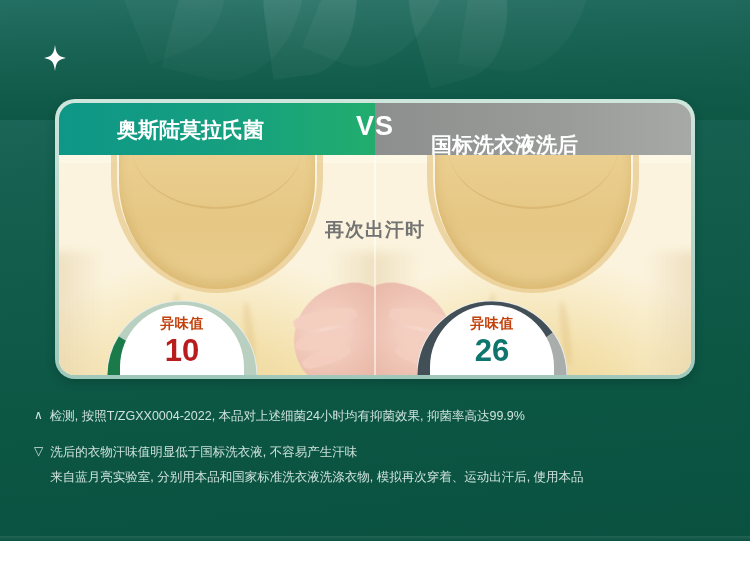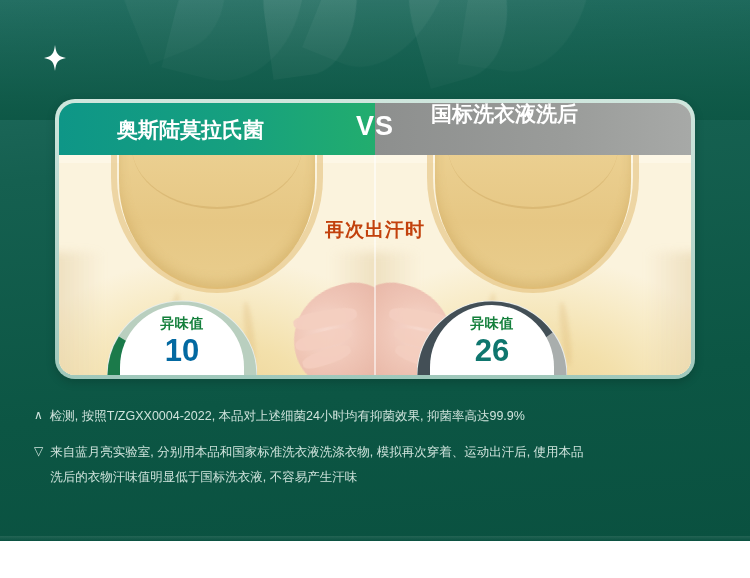--- a/index.html
+++ b/index.html
@@ -79,21 +79,21 @@
   
   .card-head{ position:absolute; left:0; top:0; width:100%; height:52px; display:flex; }
   .head-left{
     width:50%; height:100%;
     background:linear-gradient(90deg,#0e9687 0%,#16a07f 55%,#22ad6e 100%);
     display:flex; align-items:center;
   }
   .head-right{
     width:50%; height:100%;
     background:linear-gradient(90deg,#8d8f8e 0%,#9a9c9a 60%,#a7a9a7 100%);
-    display:flex; align-items:flex-start;
+    display:flex; align-items:flex-end;
   }
   .head-label{
     font-size:21px; font-weight:bold; color:#ffffff; white-space:nowrap; line-height:1;
   }
   .head-left .head-label{ margin-left:58px; }
   .head-right .head-label{ margin-left:56px; }
   .vs-badge{
     position:absolute; left:0; right:0; top:0; height:46px;
     display:flex; align-items:center; justify-content:center;
     font-size:27px; font-weight:bold; color:#ffffff; letter-spacing:1px;
@@ -171,42 +171,42 @@
 
   .divider{
     position:absolute; left:50%; top:52px; bottom:0; width:2px;
     transform:translateX(-1px);
     background:rgba(255,255,255,.55);
   }
 
   
   .center-caption{
     position:absolute; left:0; right:0; top:117px;
-    text-align:center; font-size:19px; font-weight:bold; color:#c2410c;
+    text-align:center; font-size:19px; font-weight:bold; color:#737373;
     letter-spacing:1px; line-height:1; pointer-events:none;
   }
 
   
   .gauge{
     position:absolute; bottom:-1px; width:150px; height:84px;
     overflow:hidden;
   }
   .gauge.left{ left:48px; }
   .gauge.right{ left:358px; }
   .gauge-svg{ position:absolute; left:0; top:0; }
   .gauge-inner{
     position:absolute; left:13px; top:13px; width:124px; height:72px;
     background:#ffffff;
     border-radius:62px 62px 0 0;
     display:flex; flex-direction:column; align-items:center; justify-content:flex-start;
     padding-top:11px;
   }
-  .gauge-label{ font-size:14px; font-weight:bold; color:#15803d; line-height:1; letter-spacing:.5px; }
+  .gauge-label{ font-size:14px; font-weight:bold; color:#c2410c; line-height:1; letter-spacing:.5px; }
   .gauge-value{ font-size:31px; font-weight:bold; line-height:1; margin-top:5px; }
-  .gauge.left .gauge-value{ color:#0369a1; }
+  .gauge.left .gauge-value{ color:#b91c1c; }
   .gauge.right .gauge-value{ color:#0f766e; }
 
   
   .footnotes{
     position:absolute; left:34px; top:404px; width:690px;
     color:#cfe3dc; font-size:12.5px; line-height:1.95;
   }
   .fn{ display:flex; align-items:flex-start; gap:7px; margin-bottom:12px; }
   .fn-mark{ flex:none; font-size:12px; line-height:1.95; color:#cfe3dc; }
   .fn-body{ flex:1; }
@@ -325,19 +325,19 @@
   <div class="footnotes">
     <div class="fn">
       <span class="fn-mark">∧</span>
       <div class="fn-body">
         <p>检测, 按照T/ZGXX0004-2022, 本品对上述细菌24小时均有抑菌效果, 抑菌率高达99.9%</p>
       </div>
     </div>
     <div class="fn">
       <span class="fn-mark">▽</span>
       <div class="fn-body">
+        <p>洗后的衣物汗味值明显低于国标洗衣液, 不容易产生汗味</p>
         <p>来自蓝月亮实验室, 分别用本品和国家标准洗衣液洗涤衣物, 模拟再次穿着、运动出汗后, 使用本品</p>
-        <p>洗后的衣物汗味值明显低于国标洗衣液, 不容易产生汗味</p>
       </div>
     </div>
   </div>
 
 </div>
 
 </body></html>

